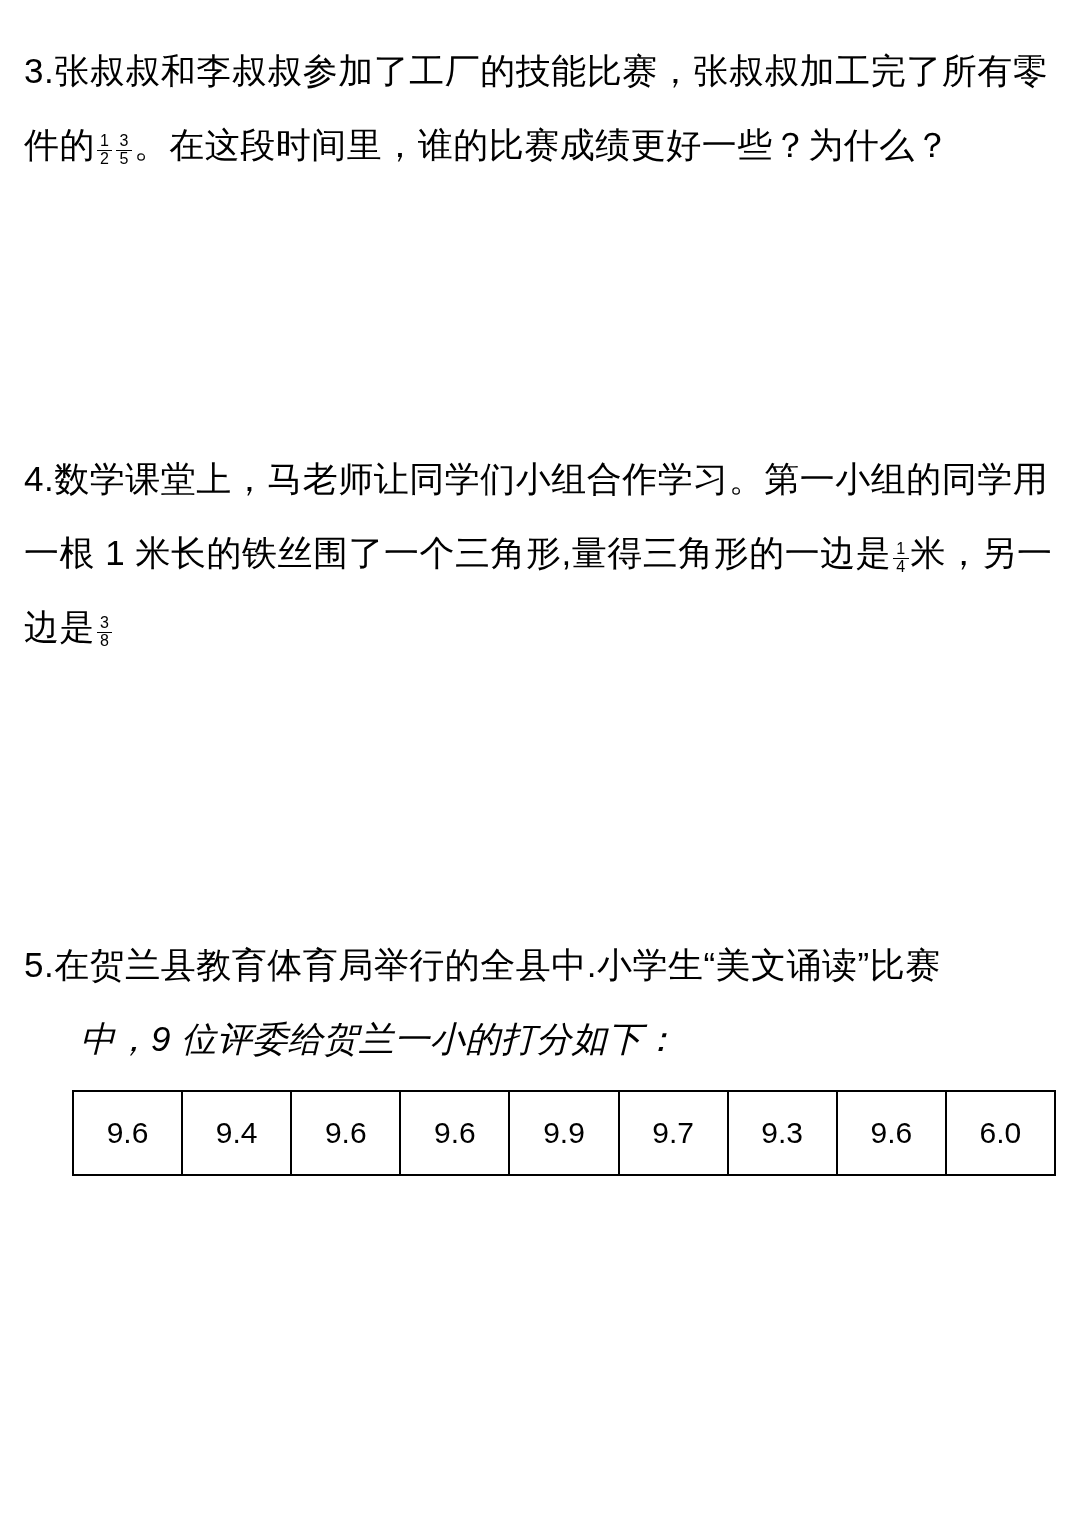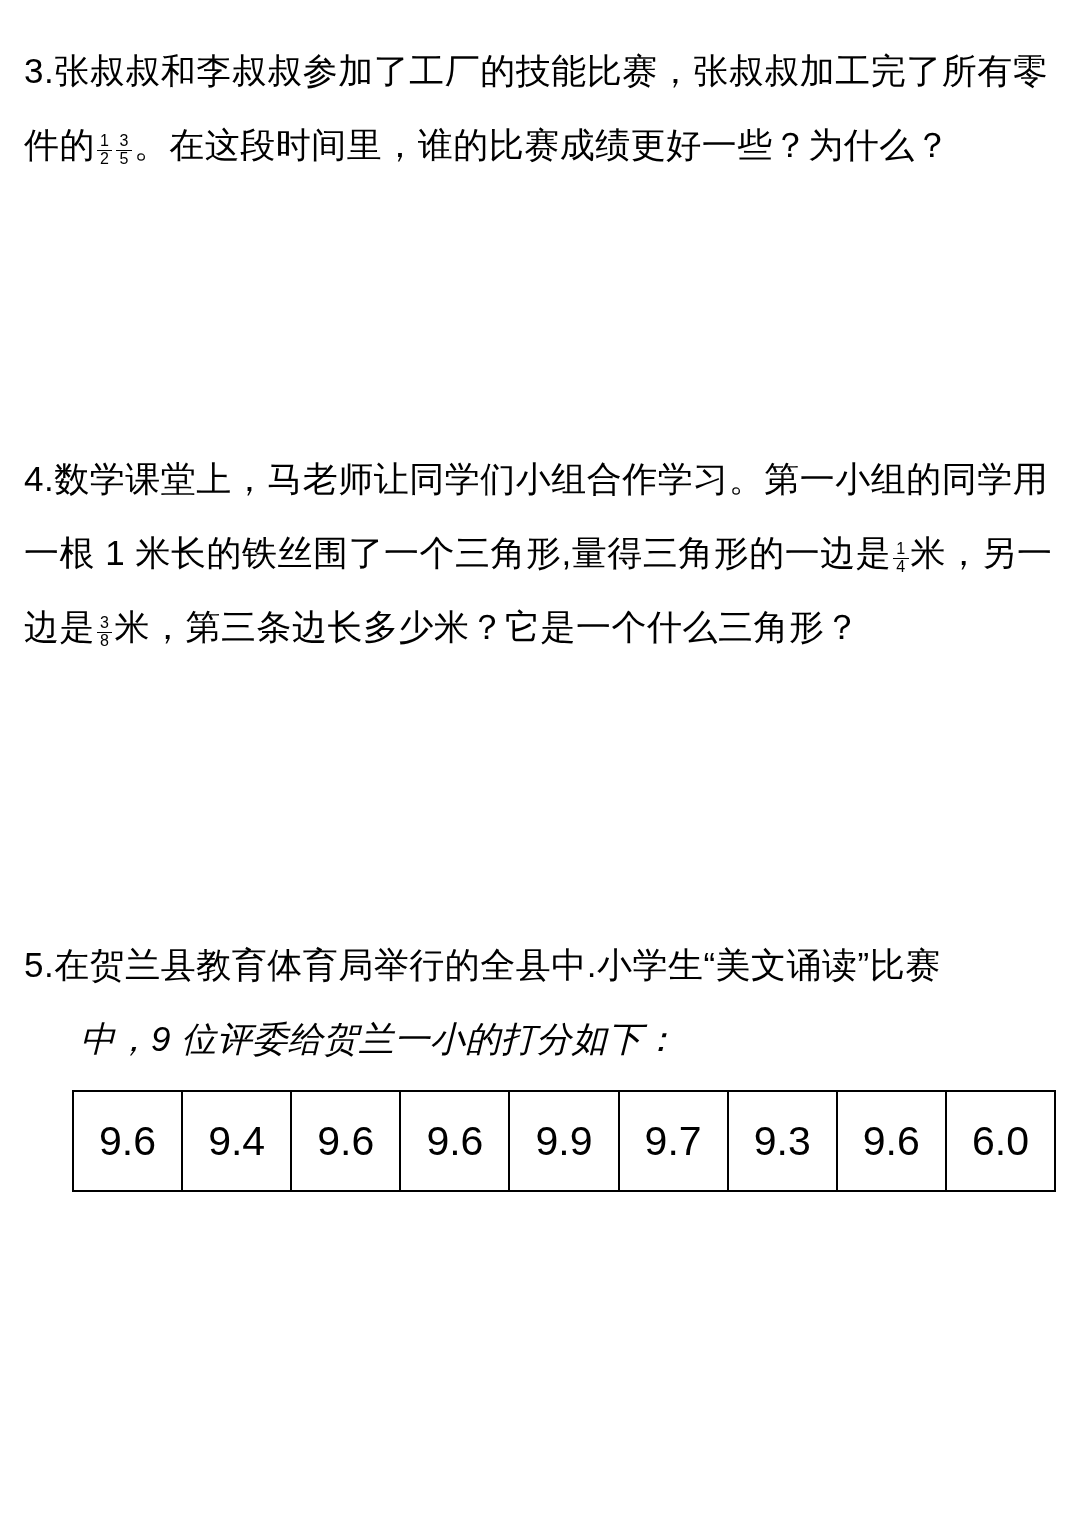--- a/index.html
+++ b/index.html
@@ -60,23 +60,23 @@
     border-collapse: collapse;
     margin: 14px 0 6px 48px;
     table-layout: fixed;
   }
   table.score-table td {
     border: 2px solid #000;
     width: 96px;
     height: 66px;
     text-align: center;
     vertical-align: middle;
-    font-size: 41px;
+    font-size: 30px;
     font-family: "Liberation Sans", sans-serif;
-    padding: 16px;
+    padding: 8px;
   }
   .sub-q {
     font-size: 34px;
     line-height: 72px;
     padding-left: 8px;
   }
   .sub-q .cont {
     padding-left: 78px;
     display: block;
   }
@@ -86,21 +86,21 @@
 
 <div class="page">
 
   <div class="q-block">
     <div class="para"><span>3.</span><span>张叔叔和李叔叔参加了工厂的技能比赛，张叔叔加工完了所有零件的</span><span class="frac"><span class="num">1</span><span class="den">2</span></span><span class="frac"><span class="num">3</span><span class="den">5</span></span><span>。在这段时间里，谁的比赛成绩更好一些？为什么？</span></div>
   </div>
 
   <div class="spacer-1"></div>
 
   <div class="q-block">
-    <div class="para"><span>4.</span><span>数学课堂上，马老师让同学们小组合作学习。第一小组的同学用一根 1 米长的铁丝围了一个三角形,量得三角形的一边是</span><span class="frac"><span class="num">1</span><span class="den">4</span></span><span>米，另一边是</span><span class="frac"><span class="num">3</span><span class="den">8</span></span><span>米，第三条边长多少米？它是一个什么三角形？</span></div>
+    <div class="para"><span>4.</span><span>数学课堂上，马老师让同学们小组合作学习。第一小组的同学用一根 1 米长的铁丝围了一个三角形,量得三角形的一边是</span><span class="frac"><span class="num">1</span><span class="den">4</span></span><span>米，另一边是</span><span class="frac"><span class="num">3</span><span class="den">8</span></span></div>
   </div>
 
   <div class="spacer-2"></div>
 
   <div class="q-block">
     <div class="para"><span>5.</span><span>在贺兰县教育体育局举行的全县中.小学生“美文诵读”比赛</span></div>
     <div class="para indent-1">中，9 位评委给贺兰一小的打分如下：</div>
 
     <table class="score-table">
       <tbody>

